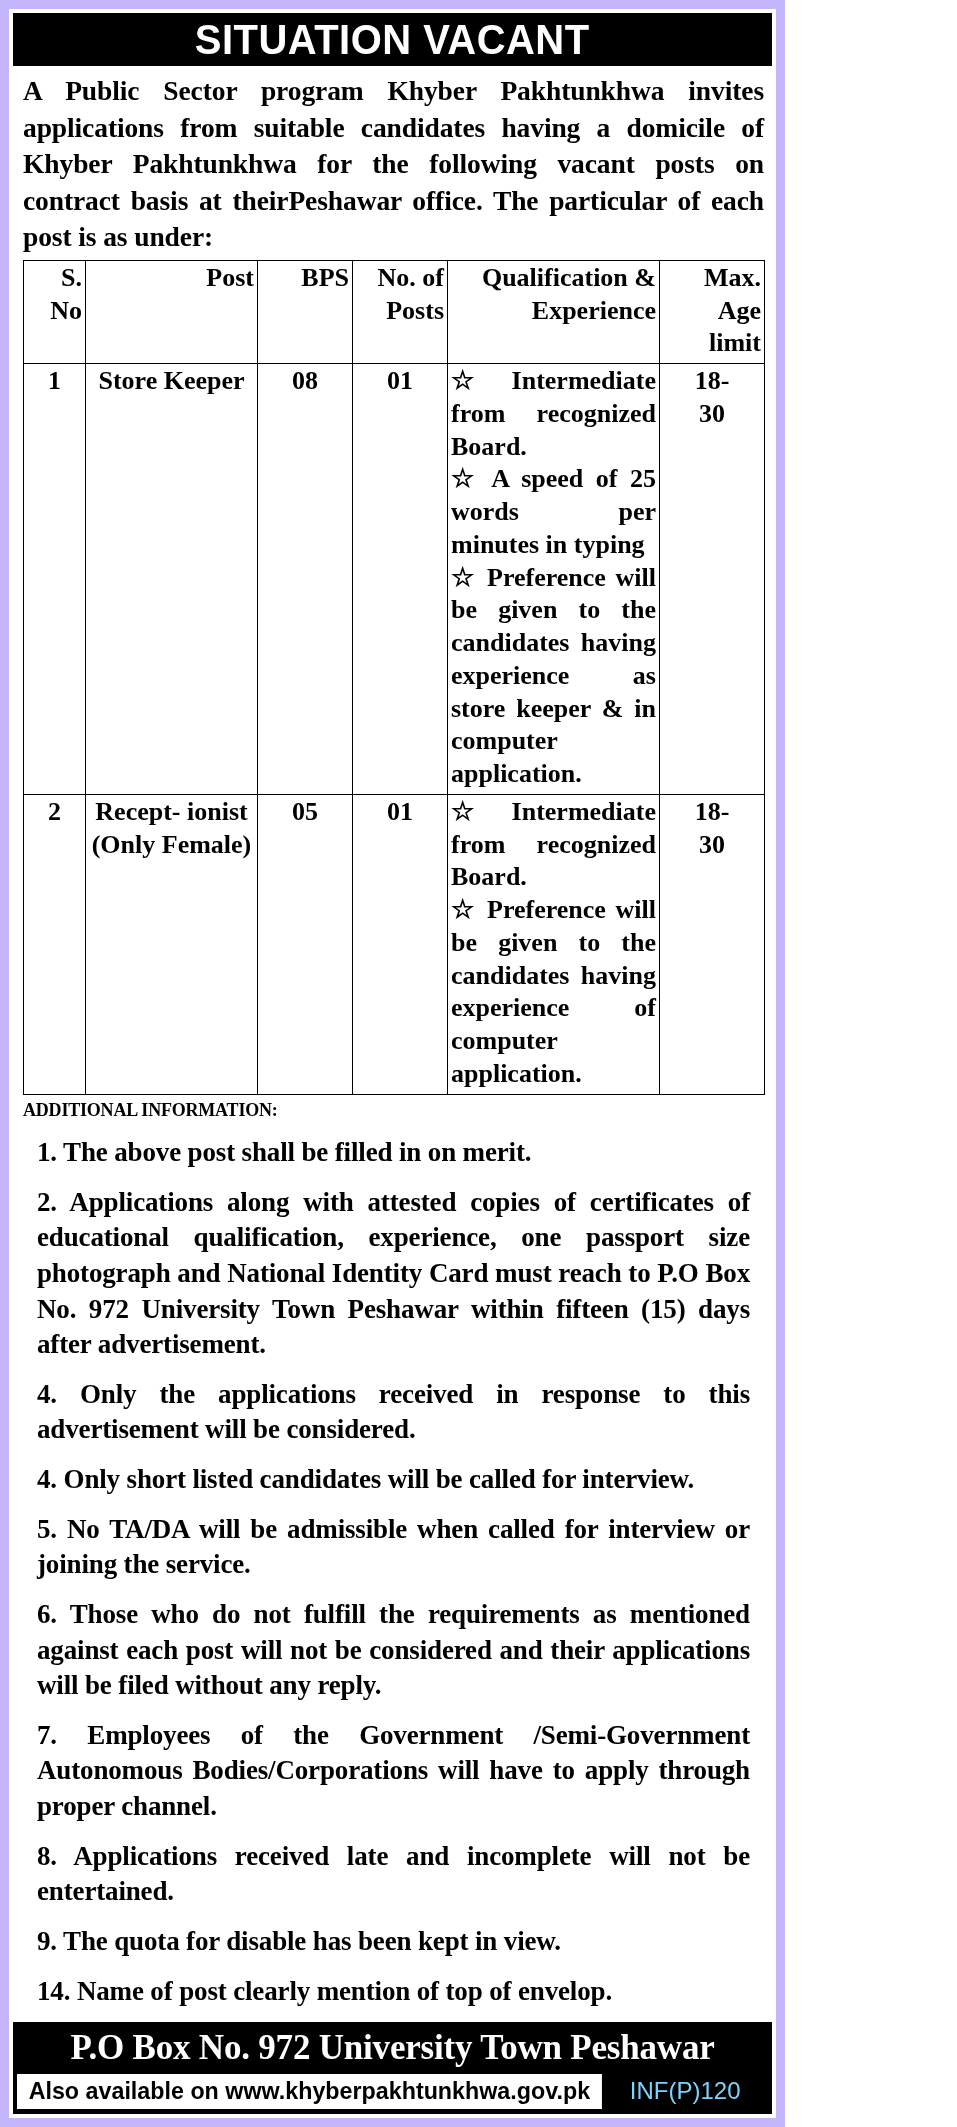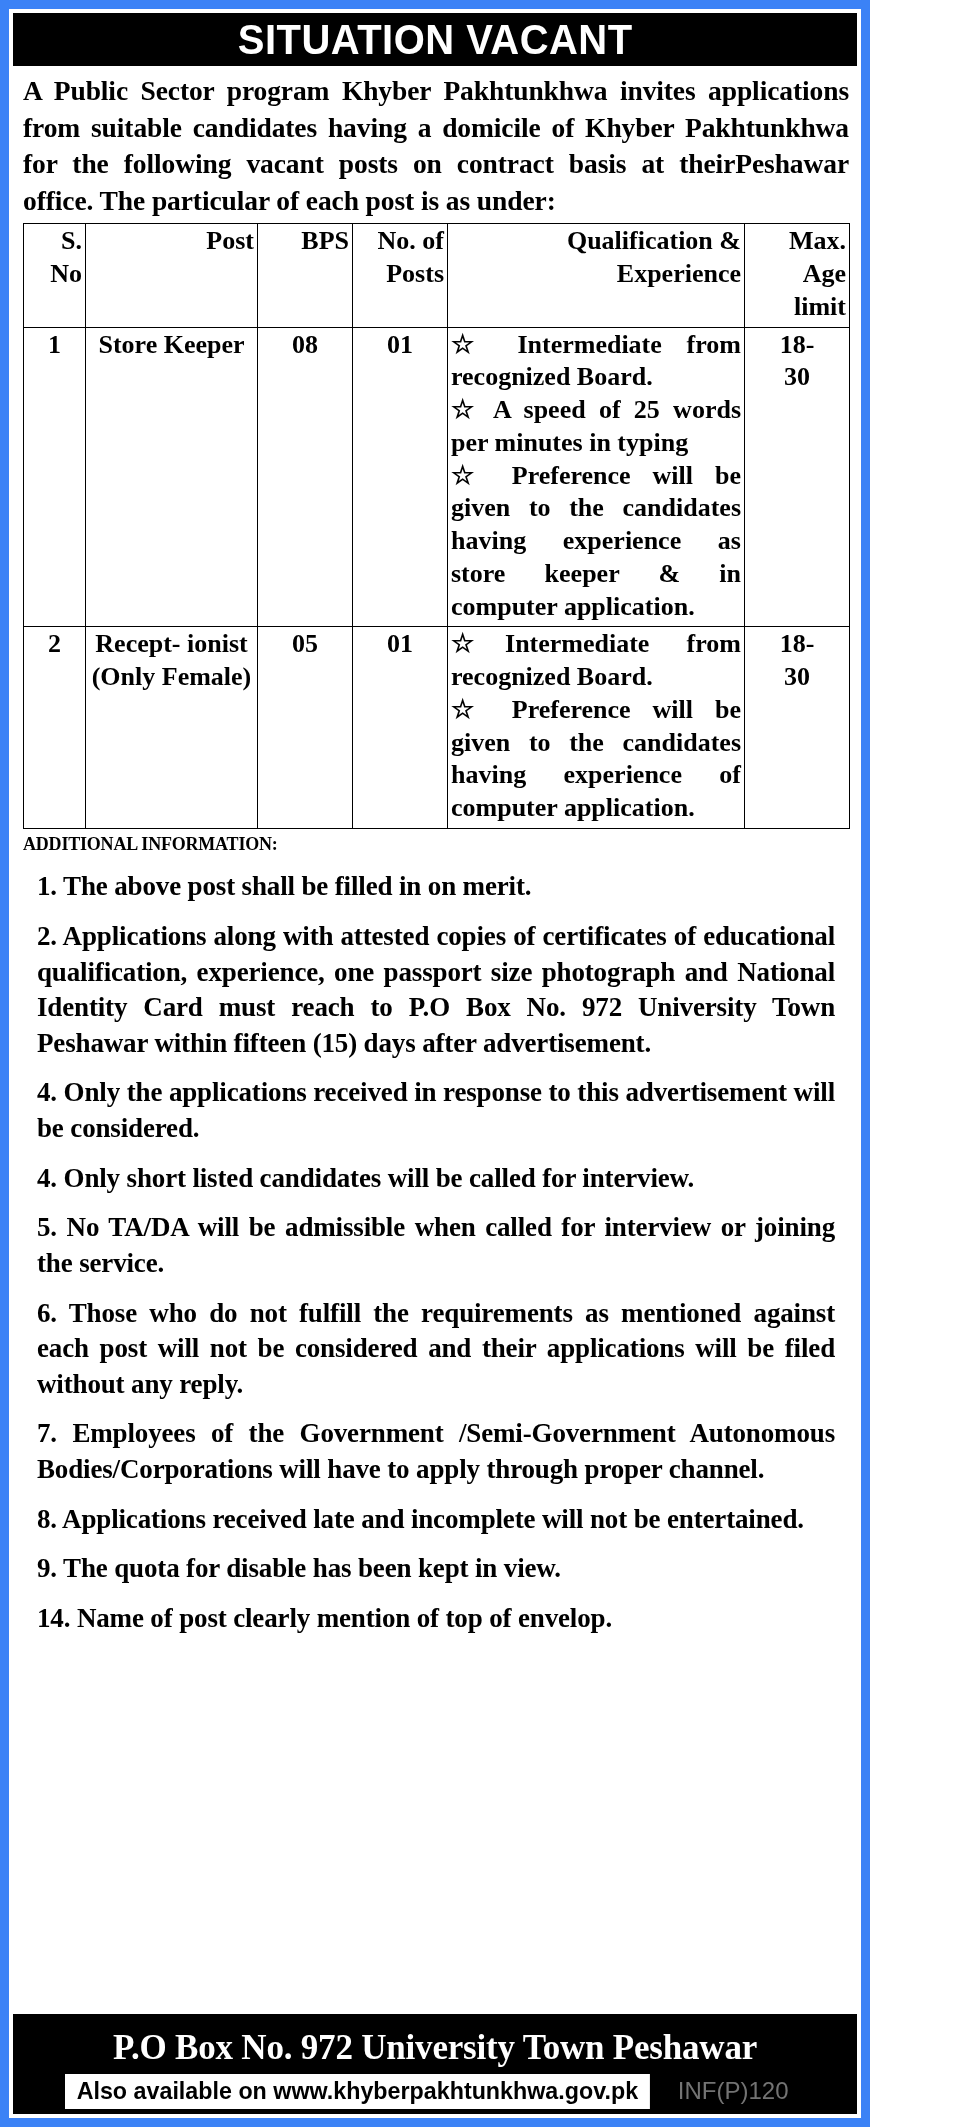--- a/index.html
+++ b/index.html
@@ -11,24 +11,24 @@
   }
 
   body {
     font-family: "Liberation Serif", "DejaVu Serif", serif;
     color: #000000;
     -webkit-font-smoothing: antialiased;
   }
 
   
   .ad {
-    width: 870px;
+    width: 785px;
     height: 2127px;
     background: #ffffff;
-    border: 9px solid #3b82f6;
+    border: 9px solid #c4b5fd;
     padding: 4px;
     overflow: hidden;
     position: relative;
   }
 
   
   .title-bar {
     background: #000000;
     height: 53px;
     display: flex;
@@ -122,52 +122,51 @@
     margin: 14px;
   }
 
   
   .footer {
     position: absolute;
     left: 4px;
     right: 4px;
     bottom: 4px;
     background: #000000;
-    padding: 10px 4px 5px 4px;
+    padding: 2px 4px 5px 4px;
   }
   .footer .po-box {
     color: #ffffff;
     font-size: 35px;
     font-weight: bold;
     text-align: center;
     line-height: 1.18;
     padding: 3px 0 5px 0;
     letter-spacing: -0.2px;
     white-space: nowrap;
   }
   .footer .bottom-row {
     display: flex;
     align-items: flex-end;
     gap: 10px;
-    margin-left: 48px;
   }
   .footer .website-box {
     background: #ffffff;
     color: #000000;
     font-family: "Liberation Sans", "DejaVu Sans", sans-serif;
     font-weight: bold;
     font-size: 24px;
     line-height: 1.18;
     padding: 3px 12px 4px 12px;
     white-space: nowrap;
     transform: scaleX(0.97);
     transform-origin: left center;
   }
   .footer .inf-code {
-    color: #737373;
+    color: #7dd3fc;
     font-family: "Liberation Sans", "DejaVu Sans", sans-serif;
     font-weight: normal;
     font-size: 24px;
     line-height: 1.18;
     padding: 3px 6px 4px 0;
     display: flex;
     align-items: center;
     white-space: nowrap;
   }
 </style>

